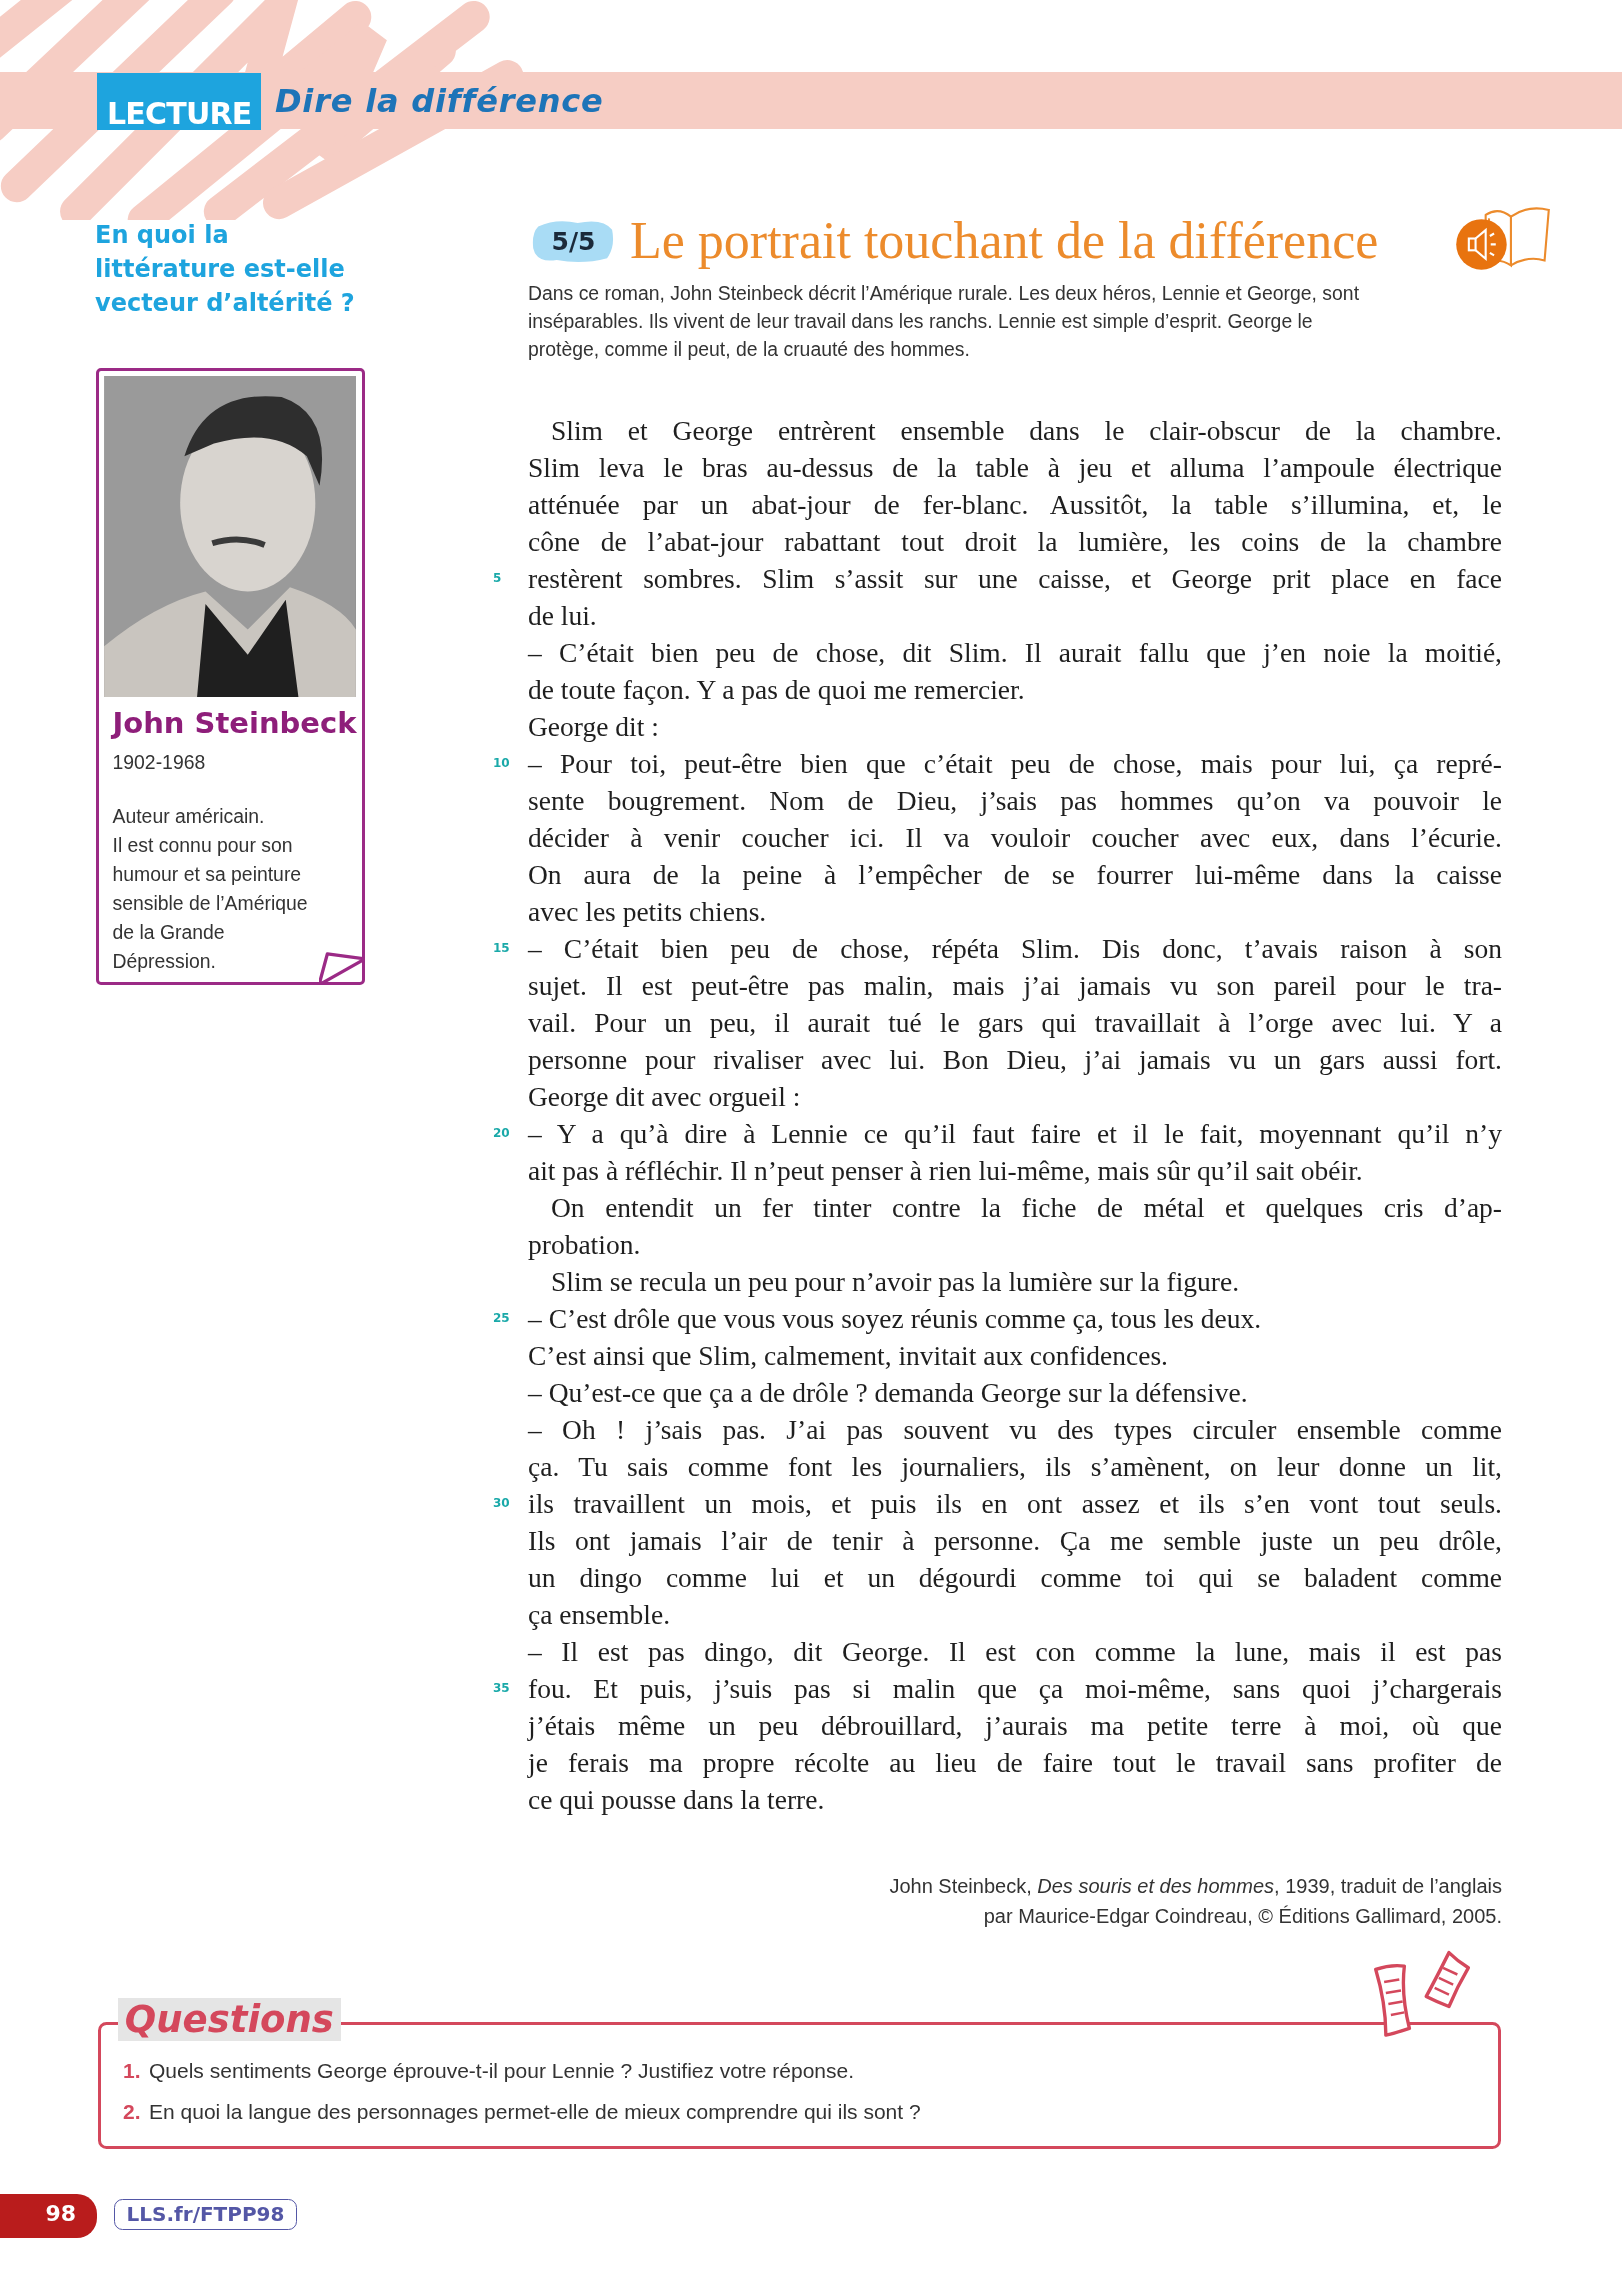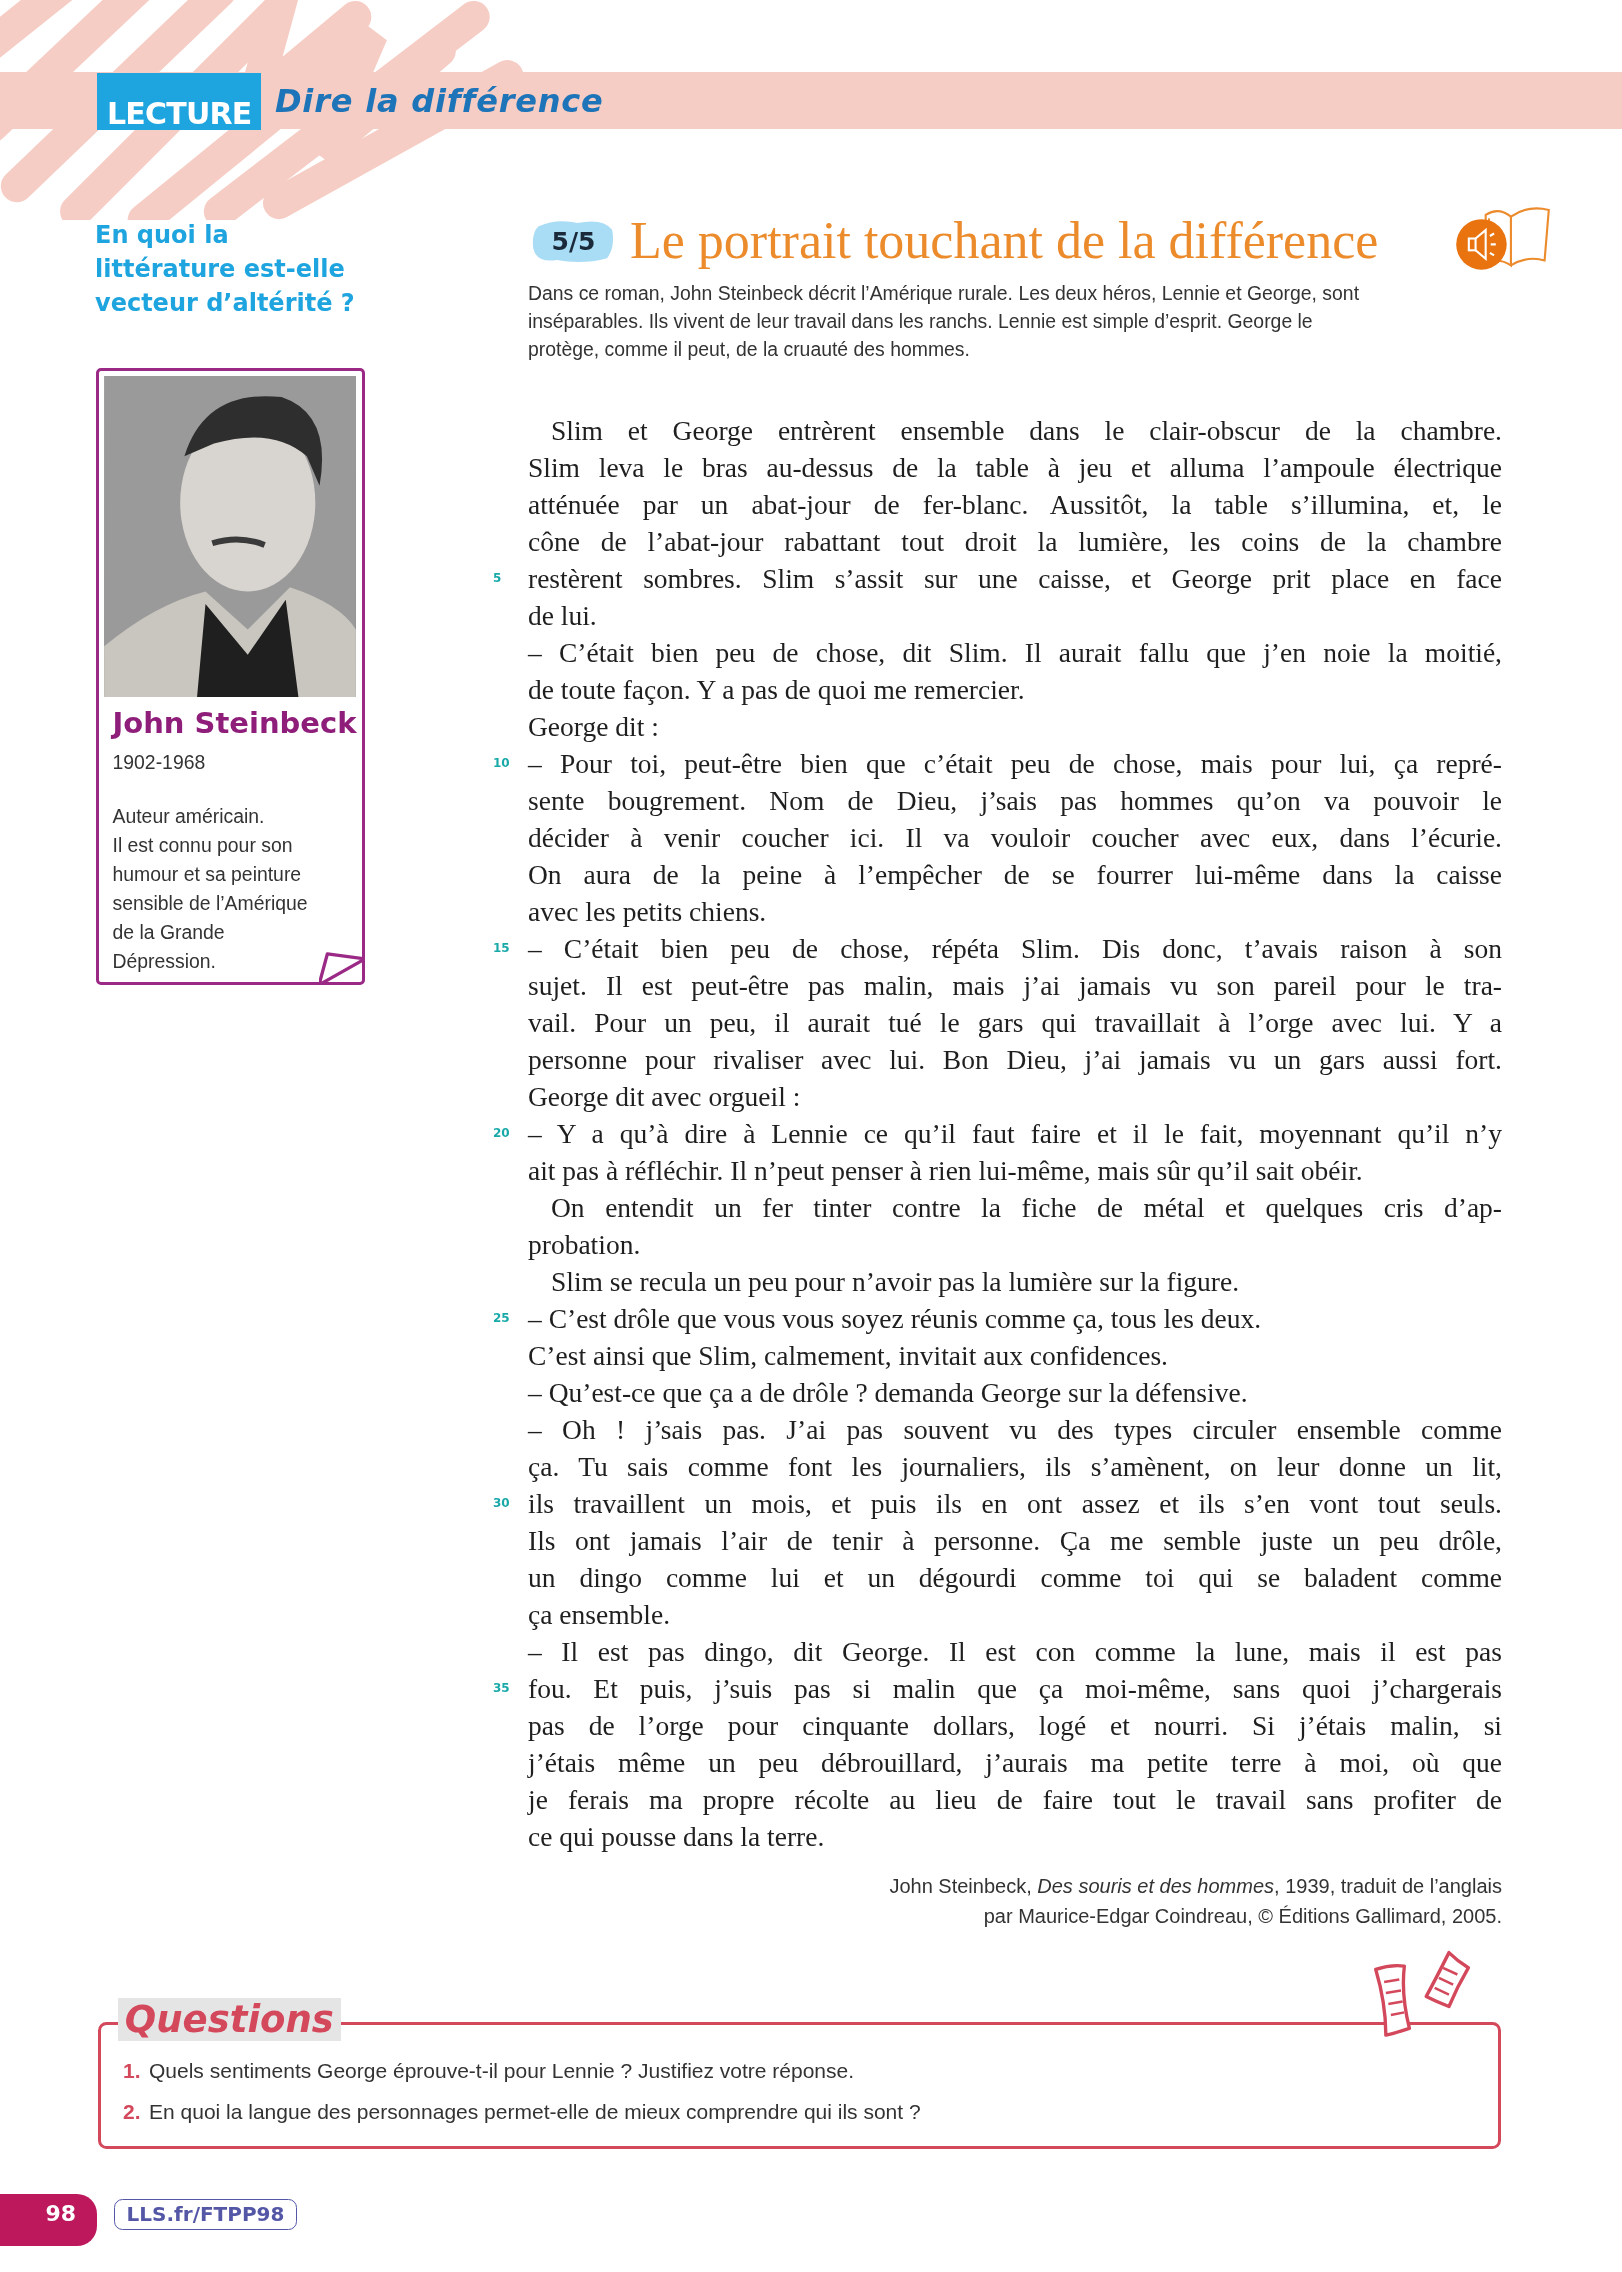--- a/index.html
+++ b/index.html
@@ -37,21 +37,21 @@
 
   .citation { position: absolute; right: 121px; top: 1871px; text-align: right; font-size: 20px; line-height: 30px; color: #333; }
   .citation i { font-style: italic; }
 
   .questions-box { position: absolute; left: 98px; top: 2022px; width: 1403px; height: 127px; border: 3.4px solid #d4485c; border-radius: 8.5px; }
   .questions-title { position: absolute; left: 118px; top: 1998px; background: #e5e5e5; padding: 0 6.8px; color: #d4485c; font-size: 37px; font-weight: bold; font-style: italic; font-family: "DejaVu Sans", sans-serif; }
   .papers-icon { position: absolute; left: 1369px; top: 1944px; width: 101px; height: 93px; }
   .q-item { position: absolute; left: 123px; font-size: 21px; color: #333; }
   .q-num { color: #d4485c; font-weight: bold; margin-right: 8.5px; }
 
-  .page-num { position: absolute; left: 0; top: 2194px; width: 97px; height: 52px; background: #be185d; border-radius: 0 20px 20px 0; color: #fff; font-weight: bold; font-size: 22px; text-align: right; padding-right: 21px; line-height: 40px; font-family: "DejaVu Sans", sans-serif; }
+  .page-num { position: absolute; left: 0; top: 2194px; width: 97px; height: 44px; background: #b91c1c; border-radius: 0 20px 20px 0; color: #fff; font-weight: bold; font-size: 22px; text-align: right; padding-right: 21px; line-height: 40px; font-family: "DejaVu Sans", sans-serif; }
   .lls-link { position: absolute; left: 114px; top: 2199px; width: 183px; height: 31px; border: 1.7px solid #5457a6; border-radius: 8.5px; color: #5457a6; font-weight: bold; font-size: 20px; text-align: center; line-height: 28px; font-family: "DejaVu Sans", sans-serif; }
 </style>
 </head>
 <body>
 
 <svg class="scribble" viewBox="0 0 700 260">
   <g stroke="#f6cdc4" stroke-width="38" stroke-linecap="round" fill="none">
     <path d="M-20 60 L80 -20"></path>
     <path d="M-10 150 L170 -20"></path>
     <path d="M20 220 L260 -10"></path>
@@ -227,23 +227,20 @@
       <span style="display: block;">ça ensemble.</span>
     </div>
     <div class="line">
       <span style="display: block;">– Il est pas dingo, dit George. Il est con comme la lune, mais il est pas</span>
     </div>
     <div class="line">
       <span class="line-num">35</span>
       <span style="display: block;">fou. Et puis, j’suis pas si malin que ça moi-même, sans quoi j’chargerais</span>
     </div>
     <div class="line">
-      <span style="display: block;">pas de l’orge pour cinquante dollars, logé et nourri. Si j’étais malin, si</span>
-    </div>
-    <div class="line">
       <span style="display: block;">j’étais même un peu débrouillard, j’aurais ma petite terre à moi, où que</span>
     </div>
     <div class="line">
       <span style="display: block;">je ferais ma propre récolte au lieu de faire tout le travail sans profiter de</span>
     </div>
     <div class="line last">
       <span style="display: block;">ce qui pousse dans la terre.</span>
     </div>
   </div>
 

